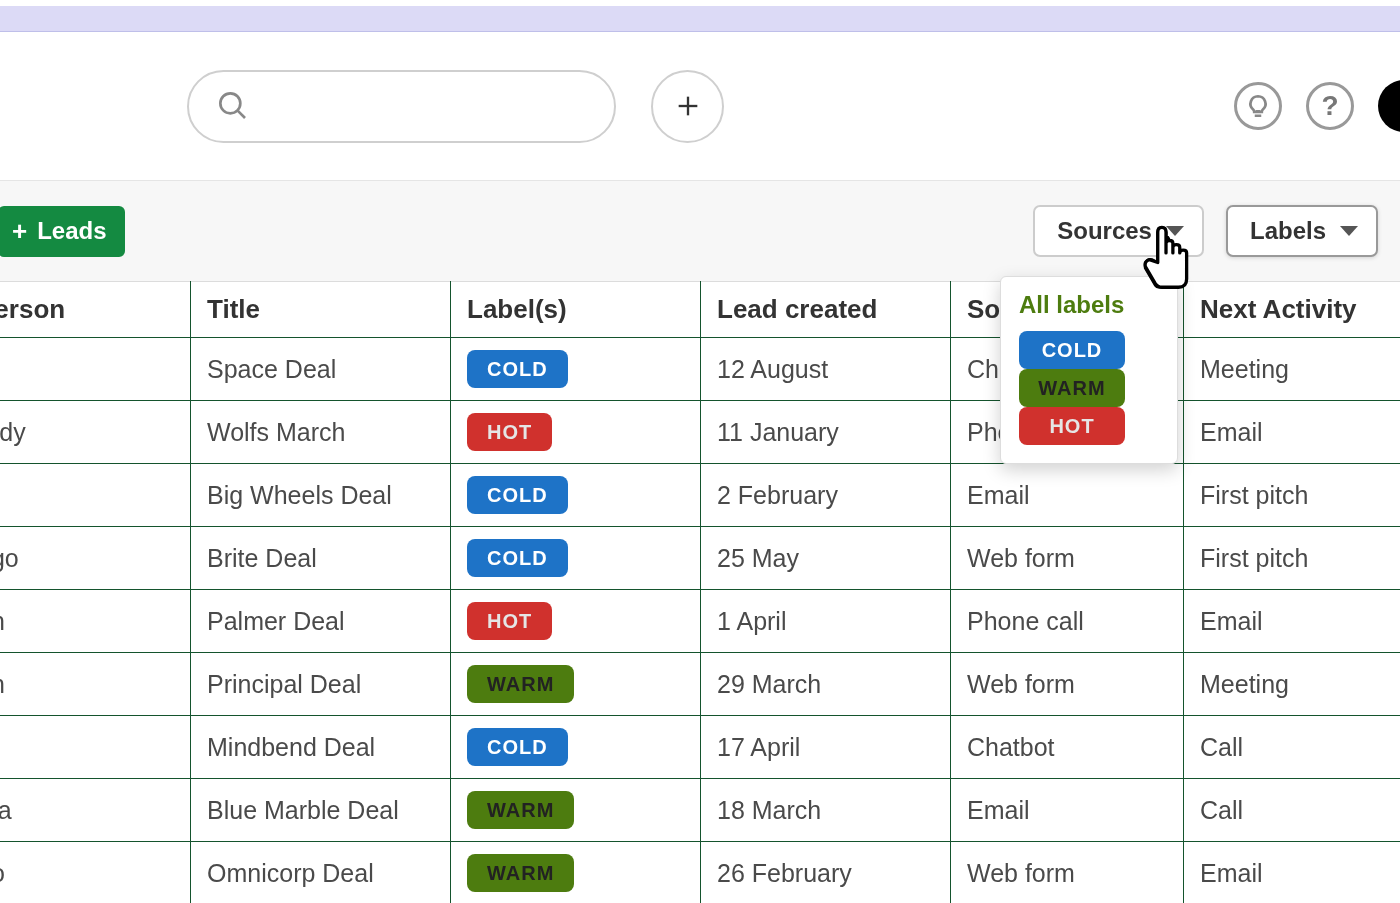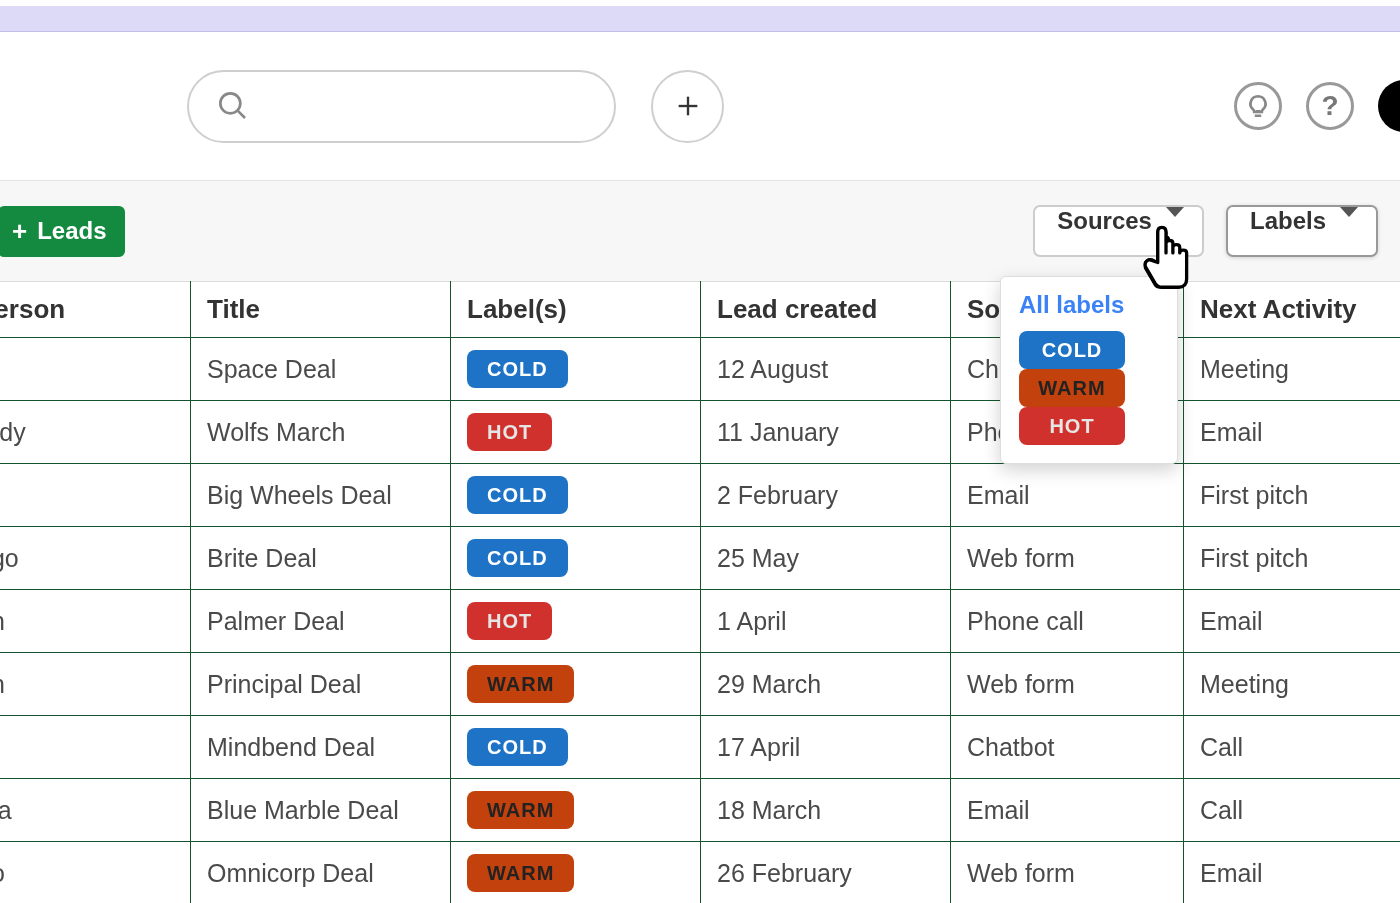--- a/index.html
+++ b/index.html
@@ -22,43 +22,43 @@
     .avatar { width: 52px; height: 52px; border-radius: 50%; background: #000; margin-right: -30px; overflow:hidden;}
 
     .sep { height: 1px; background: #e5e5e5; box-shadow: 0 1px 3px rgba(0,0,0,0.02); }
 
     
     .toolbar { background: #f7f7f7; height: 100px; display: flex; align-items: center; padding: 0 0 0 0; position: relative; }
     .leads-btn { height: 51px; background: #148a41; color: #fff; font-weight: 700; font-size: 24px; border-radius: 6px; display: flex; align-items: center; padding: 0 18px 0 14px; gap: 10px; margin-left: -2px;}
     .leads-btn .plus { font-size: 26px; font-weight: 700; }
 
     .filter-group { position: absolute; right: 22px; display: flex; gap: 22px; align-items: center; }
-    .filter-btn { height: 52px; background: #fff; border: 2px solid #ccc; border-radius: 7px; display: flex; padding: 0 18px 0 22px; gap: 14px; font-size: 24px; font-weight: 700; color: #333; cursor: pointer;}
+    .filter-btn { height: 52px; background: #fff; border: 2px solid #ccc; border-radius: 7px; display: flex; align-items: center; padding: 0 18px 0 22px; gap: 14px; font-size: 24px; font-weight: 700; color: #333; cursor: pointer;}
     .chev { width: 0; height: 0; border-left: 9px solid transparent; border-right: 9px solid transparent; border-top: 10px solid #555; }
     .filter-btn.active { border-color: #999; box-shadow: 0 1px 4px rgba(0,0,0,0.15); }
 
     
     .table { border-collapse: collapse; width: 1440px; margin-left: -40px; table-layout: fixed; }
     .table th, .table td { border: 1px solid #14532d; padding: 12px 16px; text-align: left; height: 54px; font-size: 25px; color: #4a4a4a; white-space: nowrap; overflow: hidden;}
     .table th { background: #fff; font-weight: 700; color: #333; font-size: 26px; border-top: 1px solid #dcdcdc;}
     .col-person { width: 230px; }
     .col-title { width: 260px; }
     .col-label { width: 250px; }
     .col-created { width: 250px; }
     .col-source { width: 233px; }
     .col-next { width: 220px; }
 
     .badge { display: inline-flex; align-items: center; justify-content: center; height: 38px; padding: 0 20px; border-radius: 8px; font-size: 20px; font-weight: 800; letter-spacing: 1px; }
     .badge.COLD { background: #1e73c7; color: #fff; }
     .badge.HOT { background: #d0312d; color: #e5e5e5; }
-    .badge.WARM { background: #c2410c; color: #222; }
+    .badge.WARM { background: #4d7c0f; color: #222; }
 
     
     .labels-dropdown { position: absolute; top: 276px; left: 1000px; width: 178px; background: #fff; border: 1px solid #ddd; border-radius: 6px; box-shadow: 0 6px 18px rgba(0,0,0,0.18); padding: 14px 18px 18px 18px; z-index: 100; }
-    .labels-dropdown h4 { font-size: 24px; font-weight: 700; color: #3b82f6; margin-bottom: 12px; }
+    .labels-dropdown h4 { font-size: 24px; font-weight: 700; color: #4d7c0f; margin-bottom: 12px; }
     .labels-dropdown .badge { width: 106px; margin-bottom: 14px;}
     .labels-dropdown .badge:last-child { margin-bottom: 0;}
 
     
     .pointer { position: absolute; top: 224px; left: 1138px; z-index: 200; pointer-events: none;}
     .pointer svg { width: 56px; height: 66px; }
   </style>
 </head>
 <body>
 

